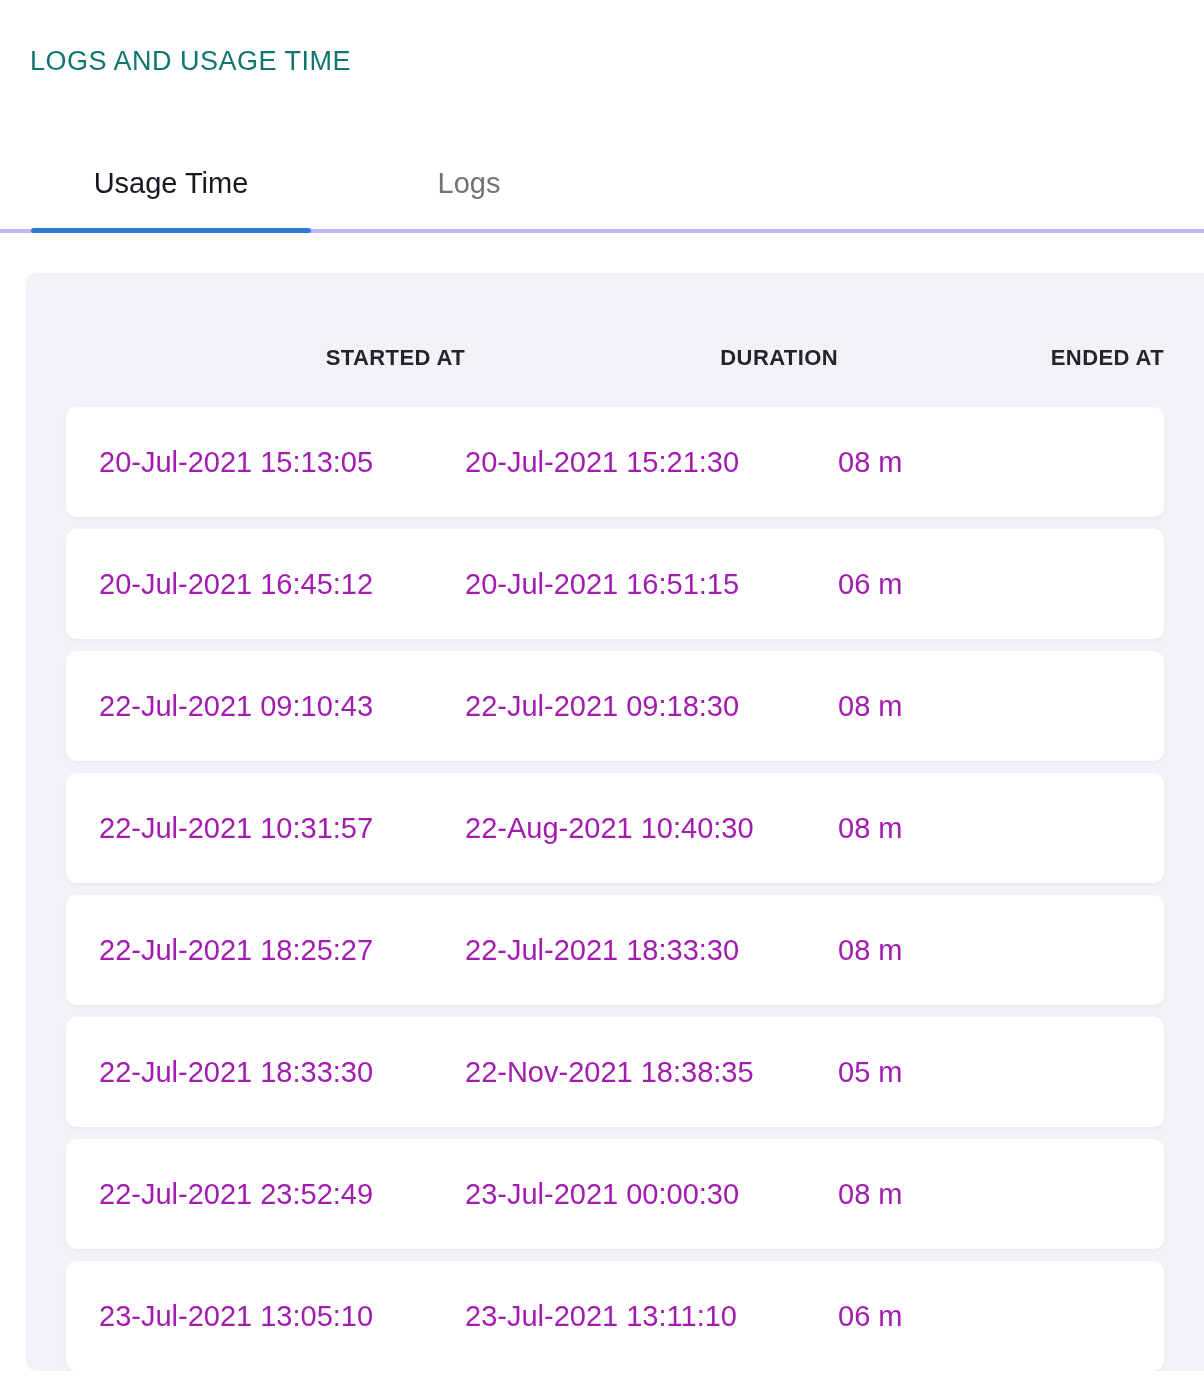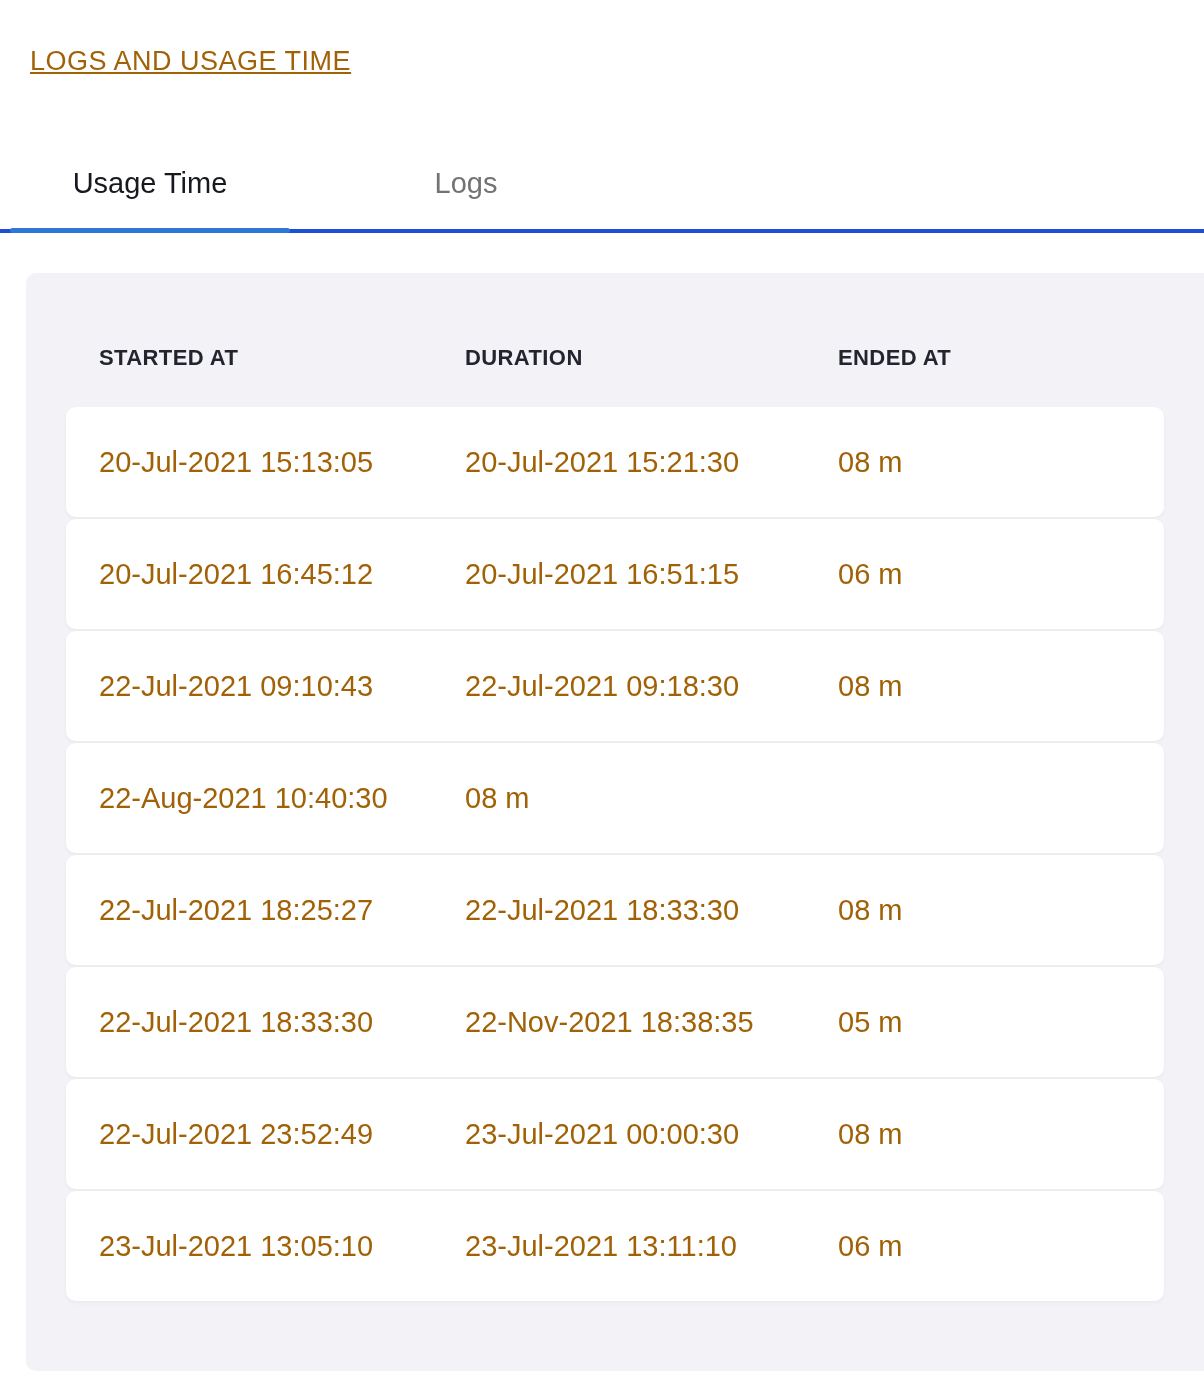--- a/index.html
+++ b/index.html
@@ -7,31 +7,30 @@
     width: 1204px;
     height: 1376px;
     background: #ffffff;
     overflow: hidden;
     font-family: "Liberation Sans", "DejaVu Sans", sans-serif;
   }
   .page-title {
     margin: 46px 0 0 30px;
     font-size: 27px;
     letter-spacing: 0.5px;
-    color: #a16207;
+    color: #0f766e;
     font-weight: 400;
-    text-decoration: underline;
   }
   .tabs-bar {
     position: relative;
     margin-top: 60px;
-    padding-left: 10px;
+    padding-left: 31px;
     display: flex;
-    column-gap: 36px;
-    border-bottom: 4px solid #1d4ed8;
+    column-gap: 18px;
+    border-bottom: 4px solid #c4b5fd;
   }
   .tab {
     position: relative;
     width: 280px;
     height: 92px;
     display: flex;
     align-items: center;
     justify-content: center;
     font-size: 29px;
     color: #737373;
@@ -65,35 +64,36 @@
     overflow: hidden;
   }
   .grid-row {
     display: grid;
     grid-template-columns: 366px 373px 1fr;
     align-items: center;
     padding-left: 33px;
   }
   .table-head {
     margin-bottom: 36px;
+    text-align: right;
   }
   .th {
     font-size: 22px;
     font-weight: 700;
     letter-spacing: 0.4px;
     color: #22252e;
   }
   .row-card {
     height: 110px;
-    margin-bottom: 2px;
+    margin-bottom: 12px;
     background: #ffffff;
     border-radius: 10px;
     box-shadow: 0 2px 4px rgba(30, 34, 60, 0.04);
     font-size: 29px;
-    color: #a16207;
+    color: #a21caf;
   }
 </style>
 </head>
 <body>
 
 <h2 class="page-title">LOGS AND USAGE TIME</h2>
 
 <div class="tabs-bar">
   <button class="tab active">
     <span>Usage Time</span>
@@ -125,20 +125,21 @@
       <div>06 m</div>
     </div>
 
     <div class="grid-row row-card">
       <div>22-Jul-2021 09:10:43</div>
       <div>22-Jul-2021 09:18:30</div>
       <div>08 m</div>
     </div>
 
     <div class="grid-row row-card">
+      <div>22-Jul-2021 10:31:57</div>
       <div>22-Aug-2021 10:40:30</div>
       <div>08 m</div>
     </div>
 
     <div class="grid-row row-card">
       <div>22-Jul-2021 18:25:27</div>
       <div>22-Jul-2021 18:33:30</div>
       <div>08 m</div>
     </div>
 

